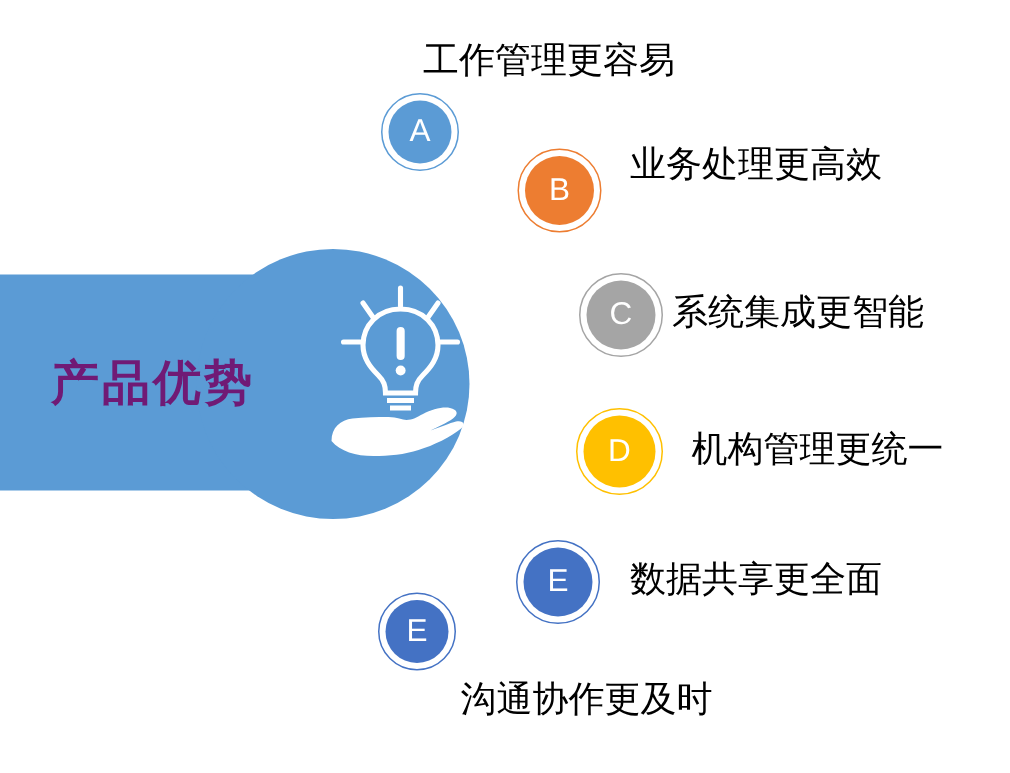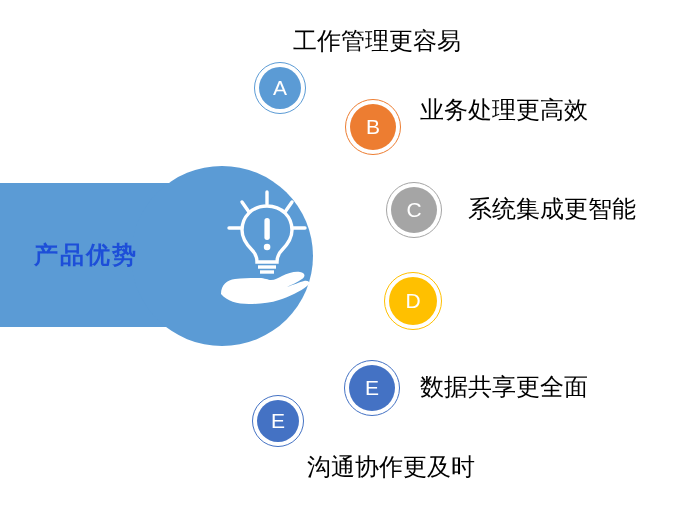--- a/index.html
+++ b/index.html
@@ -41,22 +41,22 @@
     width: 182px;
     height: 180px;
     background: #5B9BD5;
     border-radius: 50% / 50%;
   }
   .banner-title {
     position: absolute;
     left: 34px;
     top: 78px;
     width: 170px;
-    color: #1d4ed8;
-    font-size: 24px;
+    color: #701a75;
+    font-size: 32px;
     font-weight: bold;
     letter-spacing: 2px;
     line-height: 34px;
     white-space: nowrap;
   }
 
   
   .banner-icon {
     position: absolute;
     left: 215px;
@@ -157,44 +157,45 @@
       </svg>
     </div>
   </div>
 
   <div class="node" style="left:254px; top:62px; width:52px; height:52px; color:#5B9BD5;">
     <div class="ring"></div>
     <div class="disc">
       <span class="letter">A</span>
     </div>
   </div>
-  <div class="label" style="left:293px; top:26px;">工作管理更容易</div>
+  <div class="label" style="left:282px; top:26px;">工作管理更容易</div>
 
   <div class="node" style="left:345px; top:99px; width:56px; height:56px; color:#ED7D31;">
     <div class="ring"></div>
     <div class="disc">
       <span class="letter">B</span>
     </div>
   </div>
   <div class="label" style="left:420px; top:95px;">业务处理更高效</div>
 
   <div class="node" style="left:386px; top:182px; width:56px; height:56px; color:#A5A5A5;">
     <div class="ring"></div>
     <div class="disc">
       <span class="letter">C</span>
     </div>
   </div>
-  <div class="label" style="left:468px; top:194px;text-align:center;">系统集成更智能</div>
+  <div class="label" style="left:448px; top:194px;text-align:center;">系统集成更智能</div>
 
   <div class="node" style="left:384px; top:272px; width:58px; height:58px; color:#FFC000;">
     <div class="ring"></div>
     <div class="disc">
       <span class="letter">D</span>
     </div>
   </div>
+  <div class="label" style="left:461px; top:285px;">机构管理更统一</div>
 
   <div class="node" style="left:344px; top:360px; width:56px; height:56px; color:#4472C4;">
     <div class="ring"></div>
     <div class="disc">
       <span class="letter">E</span>
     </div>
   </div>
   <div class="label" style="left:420px; top:372px;font-family:Liberation Serif, serif;">数据共享更全面</div>
 
   <div class="node" style="left:252px; top:395px; width:52px; height:52px; color:#4472C4;">

